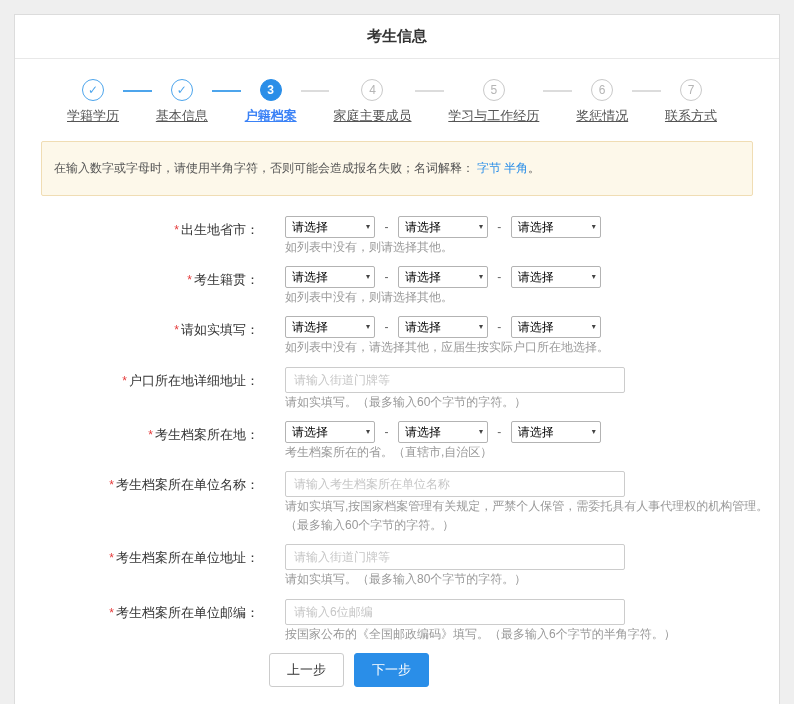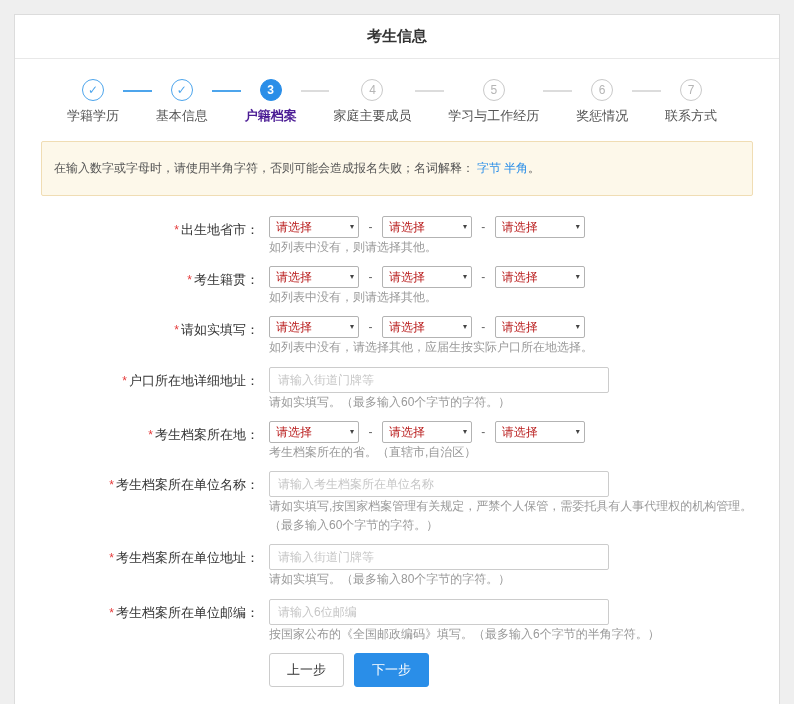--- a/index.html
+++ b/index.html
@@ -33,51 +33,51 @@
   }
   .step { display: flex; flex-direction: column; align-items: center; }
   .circle {
     width: 22px; height: 22px; border-radius: 50%;
     display: flex; align-items: center; justify-content: center;
     font-size: 12px; background: #fff; line-height: 1;
   }
   .step.completed .circle { border: 1px solid #4da5ec; color: #4da5ec; font-weight: bold; }
   .step.current .circle { background: #2a8ee8; border: 1px solid #2a8ee8; color: #fff; font-weight: bold; }
   .step.pending .circle { border: 1px solid #c9c9c9; color: #b5b5b5; }
-  .step-label { margin-top: 6px; font-size: 13px; color: #555; white-space: nowrap; }
-  .step.current .step-label { color: #4c1d95; font-weight: bold; }
+  .step-label { margin-top: 6px; font-size: 13px; color: #555; white-space: nowrap; text-decoration: underline; }
+  .step.current .step-label { color: #3b82f6; font-weight: bold; }
   .line { flex: 1; height: 2px; background: #dcdcdc; margin: 11px 4px 0 4px; min-width: 16px; }
   .line.blue { background: #4da5ec; }
   
   .notice {
     margin: 16px 26px 16px 26px;
     background: #fdf8ea;
     border: 1px solid #f0ddb4;
     border-radius: 2px;
     padding: 18px 12px;
     font-size: 12px;
     color: #555;
   }
   .notice-link { color: #2a8ee8; cursor: pointer; margin-left: 3px; text-decoration: none; }
   
   .form { padding-top: 4px; }
-  .row { display: flex; margin-bottom: 9px; }
+  .row { display: flex; margin-bottom: 9px; gap: 16px; }
   .row-label {
     width: 244px; flex: none;
     text-align: right; font-size: 13px; color: #333;
     padding-top: 5px; white-space: nowrap;
   }
   .req { color: #e53b3b; margin-right: 2px; font-size: 12px; }
   .row-field { margin-left: 10px; width: 492px; }
   .sel-wrap { position: relative; display: inline-block; }
   .sel {
     appearance: none; -webkit-appearance: none; -moz-appearance: none;
     width: 90px; height: 22px;
     border: 1px solid #b3b3b3; border-radius: 2px;
-    background: #fff; font-size: 12px; color: #b91c1c;
+    background: #fff; font-size: 12px; color: #000000;
     padding: 0 16px 0 6px;
     font-family: "Liberation Sans", "DejaVu Sans", sans-serif;
   }
   .caret {
     position: absolute; right: 5px; top: 7px;
     font-size: 8px; color: #444; pointer-events: none; line-height: 1;
   }
   .dash { margin: 0 5px; color: #666; font-size: 12px; }
   .text-input {
     width: 340px; height: 26px;

